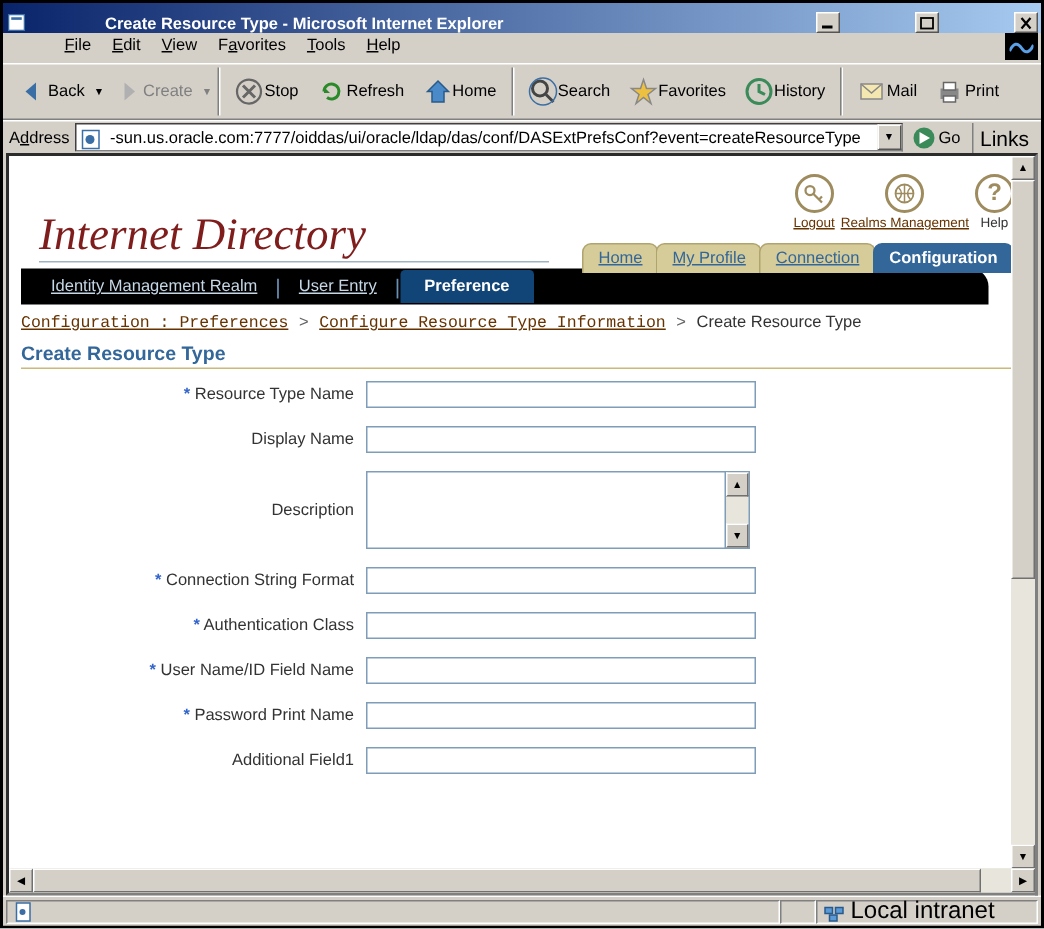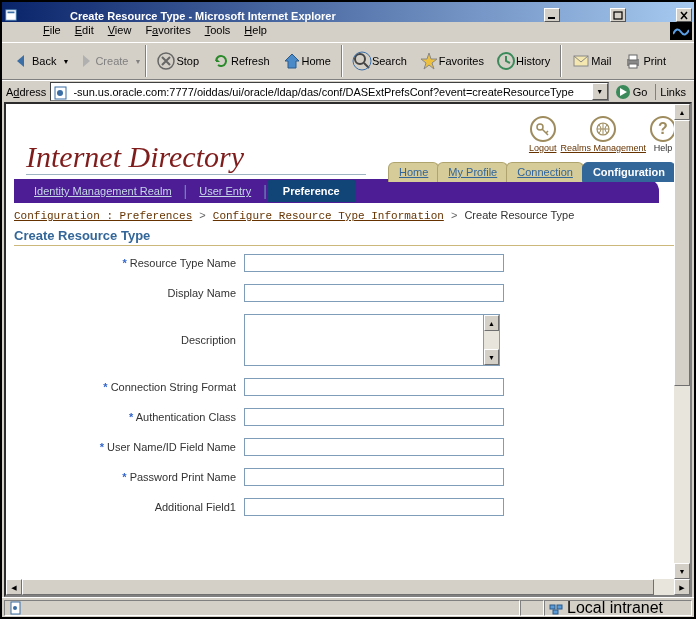--- a/index.html
+++ b/index.html
@@ -26,40 +26,40 @@
 .tool-sep { width: 1px; height: 32px; background: #808080; margin: 0 4px; box-shadow: 1px 0 0 #fff; }
 
 .addressbar { background: #d4d0c8; border-top: 1px solid #fff; padding: 2px 4px; display: flex; align-items: center; height: 22px; }
 .addressbar .addr-label { margin-right: 4px; font-size: 11px; }
 .addr-combo { flex: 1; display: flex; align-items: flex-end; background: #ffffff; border: 1px solid #808080; border-top-color: #404040; border-left-color: #404040; height: 19px; }
 .addr-combo .page-icon { width: 16px; height: 14px; margin: 0 2px; display: inline-block; }
 .addr-combo input { flex: 1; border: none; font-size: 11px; outline: none; height: 16px; padding-left: 2px; }
 .addr-combo .dropdown-btn { width: 16px; height: 17px; background: #d4d0c8; border: 1px solid #fff; border-right-color: #555; border-bottom-color: #555; cursor: pointer; display: flex; align-items: center; justify-content: center; }
 .go-btn { margin-left: 6px; display: flex; align-items: center; cursor: pointer; font-size: 11px; }
 .go-btn .go-icon { width: 16px; height: 16px; margin-right: 2px; display: inline-block; }
-.links-btn { margin-left: 8px; padding: 2px 4px; font-size: 11px; border-left: 1px solid #808080; cursor: pointer; }
+.links-btn { margin-left: 8px; padding: 2px 4px; font-size: 14px; border-left: 1px solid #808080; cursor: pointer; }
 
 .content-area { flex: 1; overflow: hidden; background: #fff; border: 2px inset #808080; position: relative; margin: 0 2px; }
 .page-body { width: 100%; height: 100%; overflow: hidden; position: relative; }
 .page-inner { padding: 12px 8px 0 8px; }
 
 .top-icons { position: absolute; right: 14px; top: 12px; display: flex; gap: 4px; }
 .top-icon { display: flex; flex-direction: column; align-items: center; font-size: 9px; cursor: pointer; }
 .top-icon .circ { width: 26px; height: 26px; border: 2px solid #9e8c5e; border-radius: 50%; display: flex; align-items: center; justify-content: center; margin-bottom: 1px; color: #9e8c5e; }
 .top-icon a { color: #663300; text-decoration: underline; font-size: 9px; }
 .top-icon .nolink { color: #333; font-size: 9px; }
 
 .brand { font-family: "Times New Roman", serif; font-size: 30px; color: #7f1d1d; font-style: italic; margin-top: 24px; margin-left: 12px; border-bottom: 1px solid #9eb4c3; width: 340px; padding-bottom: 0; letter-spacing: 0px; }
 
 .nav-tabs { display: flex; position: absolute; right: 14px; top: 58px; }
 .nav-tab { padding: 3px 10px; font-size: 11px; border-radius: 6px 6px 0 0; margin-left: -2px; cursor: pointer; }
 .nav-tab.inactive { background: #d6cc9a; color: #336699; border: 1px solid #b0a46e; border-bottom: none; text-decoration: underline; }
 .nav-tab.active { background: #336699; color: #fff; font-weight: bold; border: 1px solid #336699; }
 
-.sub-tabs { background: #4c1d95; margin-top: 4px; border-radius: 0 12px 0 0; display: flex; align-items: center; height: 24px; padding-left: 8px; width: 645px; }
+.sub-tabs { background: #000000; margin-top: 4px; border-radius: 0 12px 0 0; display: flex; align-items: center; height: 24px; padding-left: 8px; width: 645px; }
 .sub-tab { color: #c6d7e6; font-size: 11px; padding: 4px 12px; cursor: pointer; text-decoration: underline; }
 .sub-tab-sep { color: #6a90b5; font-size: 14px; height: 24px; display: flex; align-items: center; }
 .sub-tab.active { background: #114477; color: #fff; font-weight: bold; text-decoration: none; border-radius: 3px 3px 0 0; padding: 5px 16px; }
 
 .breadcrumb { margin-top: 6px; font-size: 11px; }
 .breadcrumb a { color: #663300; text-decoration: underline; cursor: pointer; font-family: Liberation Mono, monospace; }
 .breadcrumb .sep { color: #666; margin: 0 4px; }
 .breadcrumb .current { color: #333; }
 
 .page-title { color: #336699; font-weight: bold; font-size: 13px; margin-top: 6px; border-bottom: 1px solid #ccb87a; padding-bottom: 2px; }

